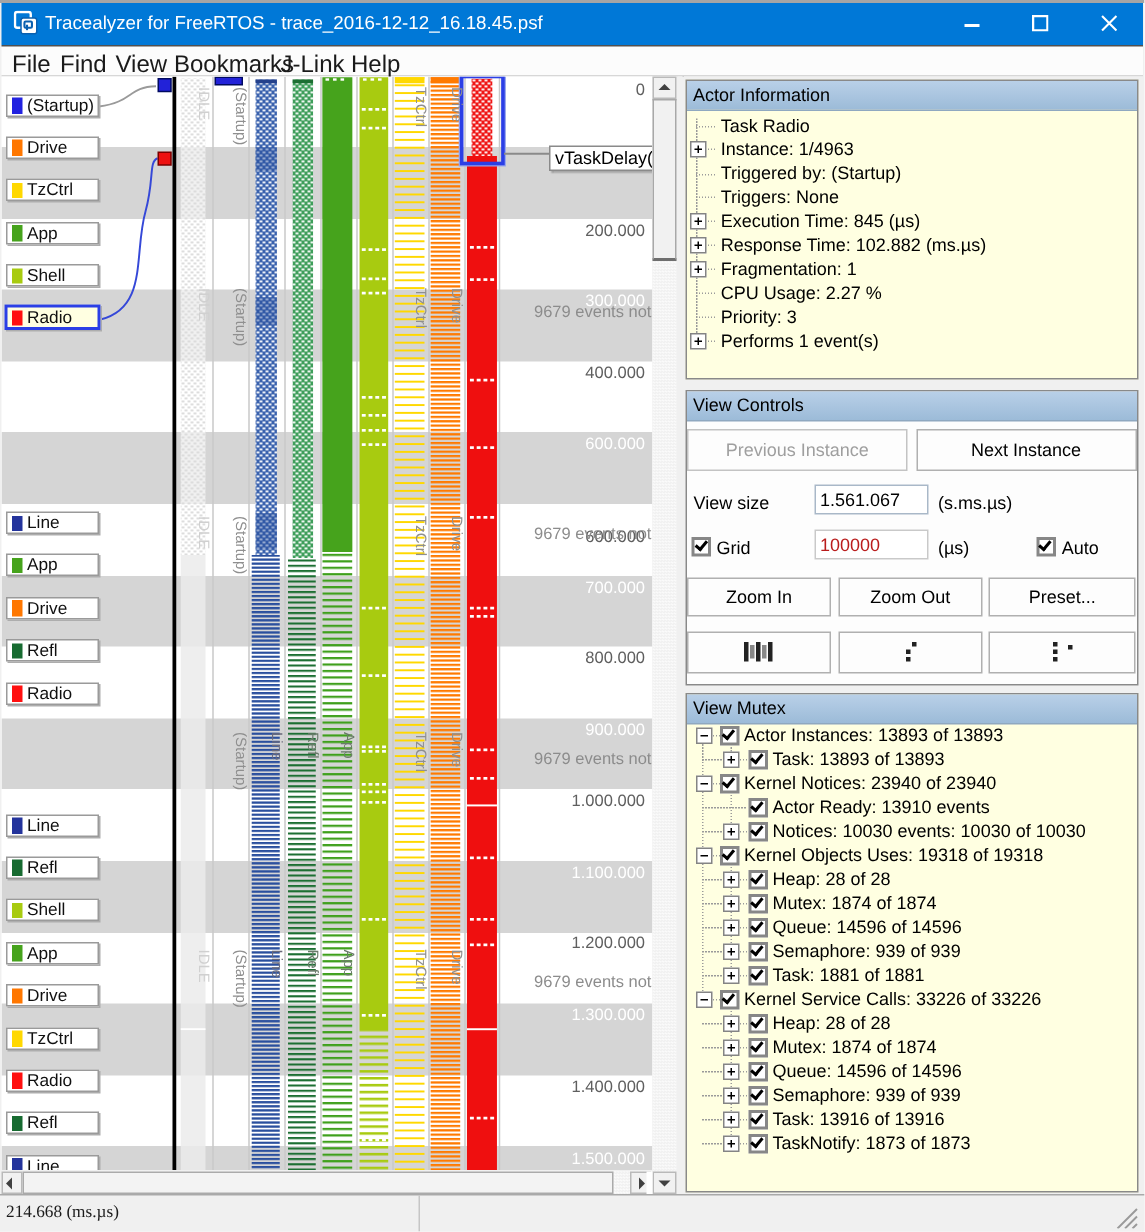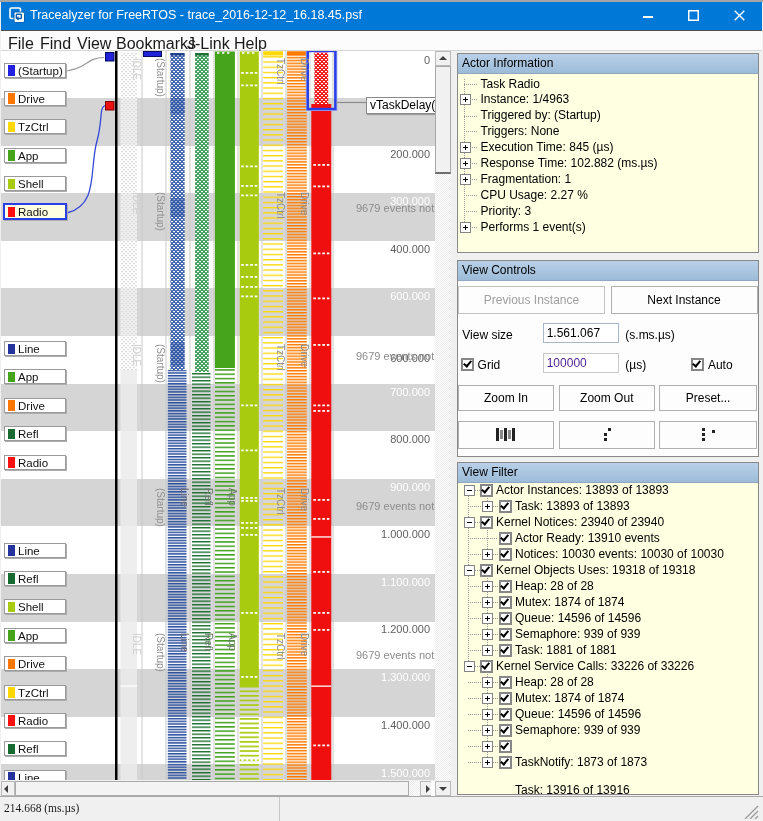--- a/index.html
+++ b/index.html
@@ -508,21 +508,21 @@
 <div style="position:relative;width:100%;height:174px;font-size:12px;">
 <div class="btn" style="left:0px;top:4.2px;width:145px;height:26px;line-height:26px;color:#9f9f9f;border-color:#c3c3c3;">Previous Instance</div>
 <div class="btn" style="left:152.5px;top:4.2px;width:145px;height:26px;line-height:26px;">Next Instance</div>
 <div class="vclab" style="left:4.3px;top:46.6px;">View size</div>
 <div class="inp" style="left:84.7px;top:41.3px;width:71px;height:18px;line-height:18px;">1.561.067</div>
 <div class="vclab" style="left:167.3px;top:46.6px;">(s.ms.µs)</div>
 <div class="cb" style="left:3px;top:76.6px;">
             <i></i>
           </div>
 <div class="vclab" style="left:19.6px;top:77.1px;">Grid</div>
-<div class="inp" style="left:84.7px;top:71.8px;width:71px;height:18px;line-height:18px;color:#4c1d95;border-color:#c9c9c9;">100000</div>
+<div class="inp" style="left:84.7px;top:71.8px;width:71px;height:18px;line-height:18px;color:#b91c1c;border-color:#c9c9c9;">100000</div>
 <div class="vclab" style="left:167.3px;top:77.1px;">(µs)</div>
 <div class="cb" style="left:232.9px;top:76.6px;">
             <i></i>
           </div>
 <div class="vclab" style="left:249.9px;top:77.1px;">Auto</div>
 <div class="btn" style="left:0px;top:103.7px;width:94px;height:24px;line-height:24px;">Zoom In</div>
 <div class="btn" style="left:100.8px;top:103.7px;width:94px;height:24px;line-height:24px;">Zoom Out</div>
 <div class="btn" style="left:201.1px;top:103.7px;width:96px;height:24px;line-height:24px;">Preset...</div>
 <div class="btn" style="left:0px;top:139.7px;width:94px;height:26px;">
             <span style="position:absolute;left:37px;top:6px;width:2.5px;height:13px;background:#222;"></span>
@@ -538,21 +538,21 @@
           </div>
 <div class="btn" style="left:201.1px;top:139.7px;width:96px;height:26px;">
             <span style="position:absolute;left:42px;top:6px;width:3px;height:3px;background:#222;"></span>
             <span style="position:absolute;left:42px;top:11px;width:3px;height:3px;background:#222;"></span>
             <span style="position:absolute;left:42px;top:16px;width:3px;height:3px;background:#222;"></span>
             <span style="position:absolute;left:52px;top:8px;width:3px;height:3px;background:#222;"></span>
           </div>
 </div>
       </div>
 <div class="gbox" style="top:410.7px;height:331px;">
-<div class="ghead">View Filter</div>
+<div class="ghead">View Mutex</div>
 <div style="position:relative;width:100%;height:311px;">
 <div class="dotv" style="left:10px;top:7.6px;height:176.1px;"></div>
           <div class="dotv" style="left:28.6px;top:15.6px;height:8.0px;"></div>
           <div class="dotv" style="left:28.6px;top:47.7px;height:24.0px;"></div>
           <div class="dotv" style="left:28.6px;top:95.7px;height:72.0px;"></div>
           <div class="dotv" style="left:28.6px;top:191.7px;height:88.0px;"></div>
 <div class="exp" style="left:5.5px;top:2.1px;">
             <i></i>
           </div>
 <div class="doth" style="left:16.5px;top:7.6px;width:5px;"></div>
@@ -702,21 +702,21 @@
 <div class="trow" style="left:57px;top:241.2px;">Semaphore: 939 of 939</div>
 <div class="doth" style="left:10px;top:263.7px;width:14px;"></div>
 <div class="exp" style="left:24px;top:258.2px;">
             <i></i>
             <b></b>
           </div>
 <div class="doth" style="left:35px;top:263.7px;width:5px;"></div>
 <div class="cb" style="left:40.5px;top:257.2px;">
             <i></i>
           </div>
-<div class="trow" style="left:57px;top:257.2px;margin-top:44px;">Task: 13916 of 13916</div>
+<div class="trow" style="left:57px;top:257.2px;">Task: 13916 of 13916</div>
 <div class="doth" style="left:10px;top:279.7px;width:14px;"></div>
 <div class="exp" style="left:24px;top:274.2px;">
             <i></i>
             <b></b>
           </div>
 <div class="doth" style="left:35px;top:279.7px;width:5px;"></div>
 <div class="cb" style="left:40.5px;top:273.2px;">
             <i></i>
           </div>
 <div class="trow" style="left:57px;top:273.2px;">TaskNotify: 1873 of 1873</div>

